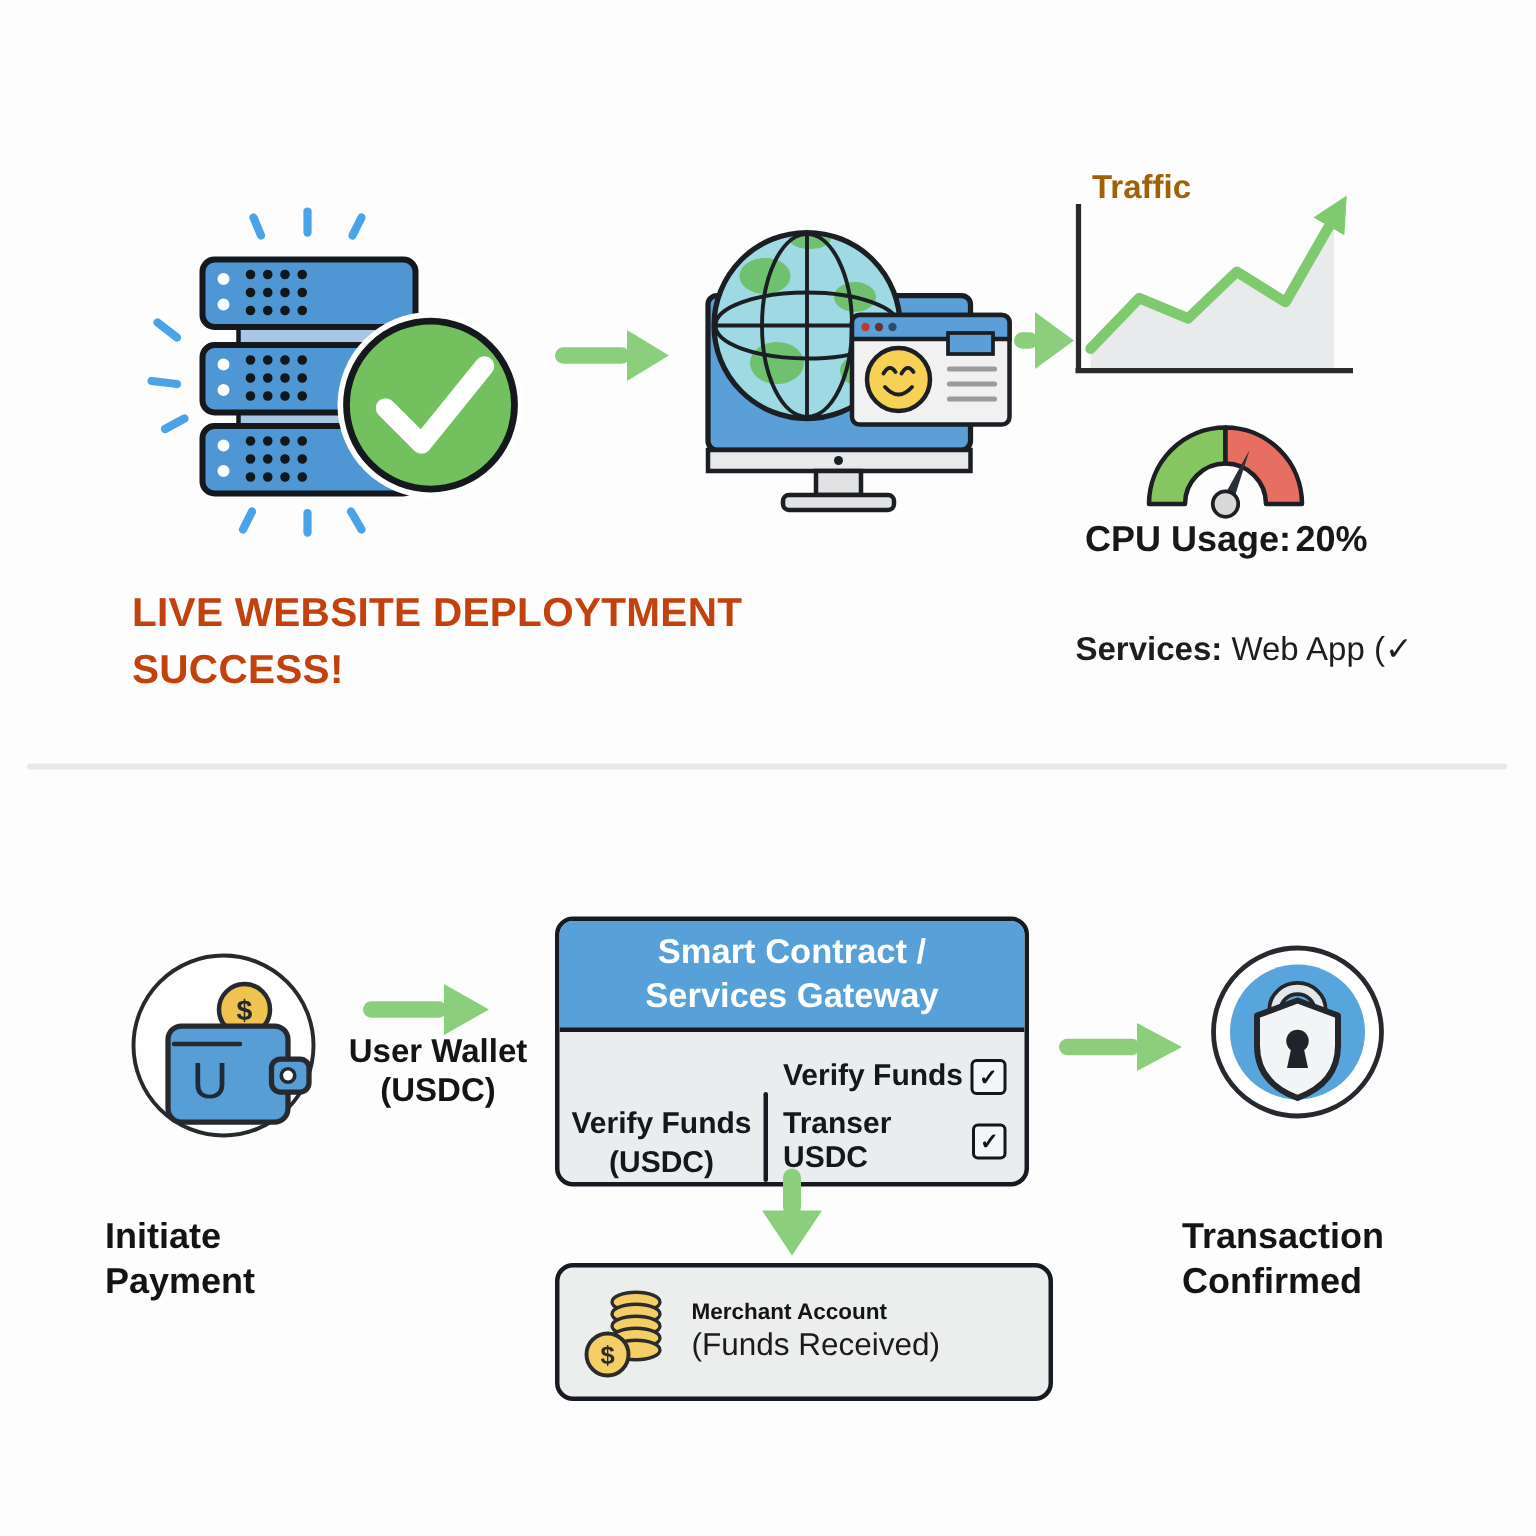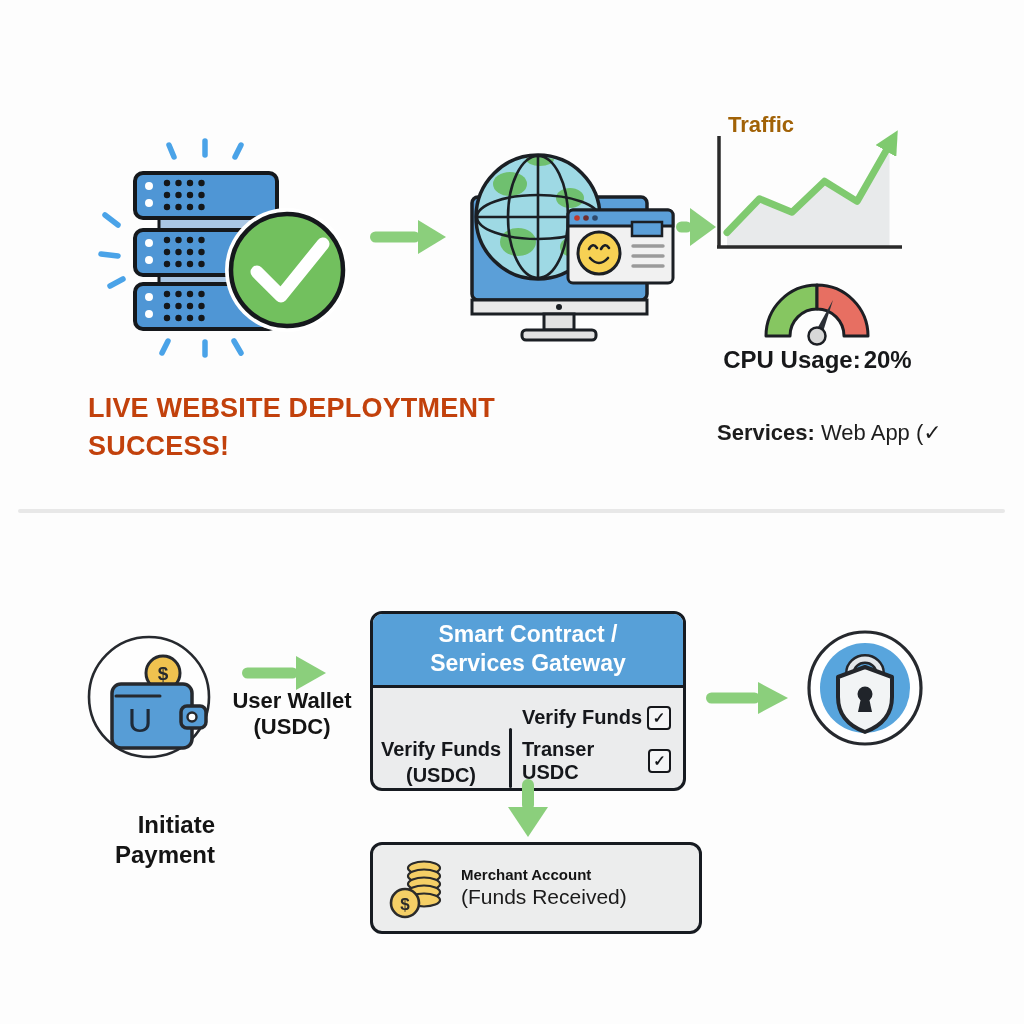--- a/index.html
+++ b/index.html
@@ -6,21 +6,21 @@
   .stage{position:relative;width:1024px;height:1024px;background:#fdfdfd;overflow:hidden;
          font-family:"Liberation Sans",sans-serif;color:#1c1c1c;}
   .abs{position:absolute;}
   
   .headline{left:88px;top:390px;width:436px;font-size:27px;font-weight:700;line-height:1.4;letter-spacing:.2px;color:#c2410c;}
   .traffic-title{left:728px;top:112px;font-size:22px;font-weight:700;color:#a16207;}
   .cpu-label{left:700px;top:346px;width:235px;text-align:center;font-size:24px;font-weight:700;color:#17181a;}
   .cpu-label .val{margin-left:3px;}
   .services{left:717px;top:418px;font-size:22px;line-height:1.32;color:#1d1d1d;}
   .services b{font-weight:700;}
-  .flow-label{font-size:24px;font-weight:700;text-align:right;line-height:1.25;color:#141414;}
+  .flow-label{font-size:24px;font-weight:700;text-align:left;line-height:1.25;color:#141414;}
   .wallet-caption{left:222px;top:688px;width:140px;text-align:center;font-size:22px;font-weight:700;line-height:1.2;color:#141414;}
   
   .divider{left:18px;top:509px;width:987px;height:4px;background:#e8e8e8;border-radius:2px;}
   
   .contract{left:370px;top:611px;width:310px;border:3px solid #171b21;border-radius:12px;background:#ebeced;overflow:hidden;}
   .contract-header{background:#57a0d8;border-bottom:3px solid #171b21;color:#fff;text-align:center;
                    font-size:23px;font-weight:700;line-height:1.26;padding:6px 1px 7px;}
   .contract-body{display:flex;align-items:flex-end;height:100px;}
   .cell-left{width:136px;text-align:center;font-size:20px;font-weight:600;line-height:1.3;color:#15171b;}
   .vdivider{width:3px;height:60px;background:#171b21;border-radius:2px;}
@@ -262,14 +262,15 @@
       <circle cx="16" cy="47" r="14" fill="#f5cf66" stroke="#2b2b2b" stroke-width="2.6"></circle>
       <text x="16" y="53.5" text-anchor="middle" font-size="17" font-weight="700" fill="#2b2b2b">$</text>
     </svg>
     <div class="merchant-text">
       <div class="l1">Merchant Account</div>
       <div class="l2">(Funds Received)</div>
     </div>
   </div>
 
   <div class="abs flow-label" style="left:70px;top:810px;width:145px">Initiate Payment</div>
+  <div class="abs flow-label" style="left:788px;top:810px;width:155px">Transaction Confirmed</div>
 
 </div>
 
 </body></html>

